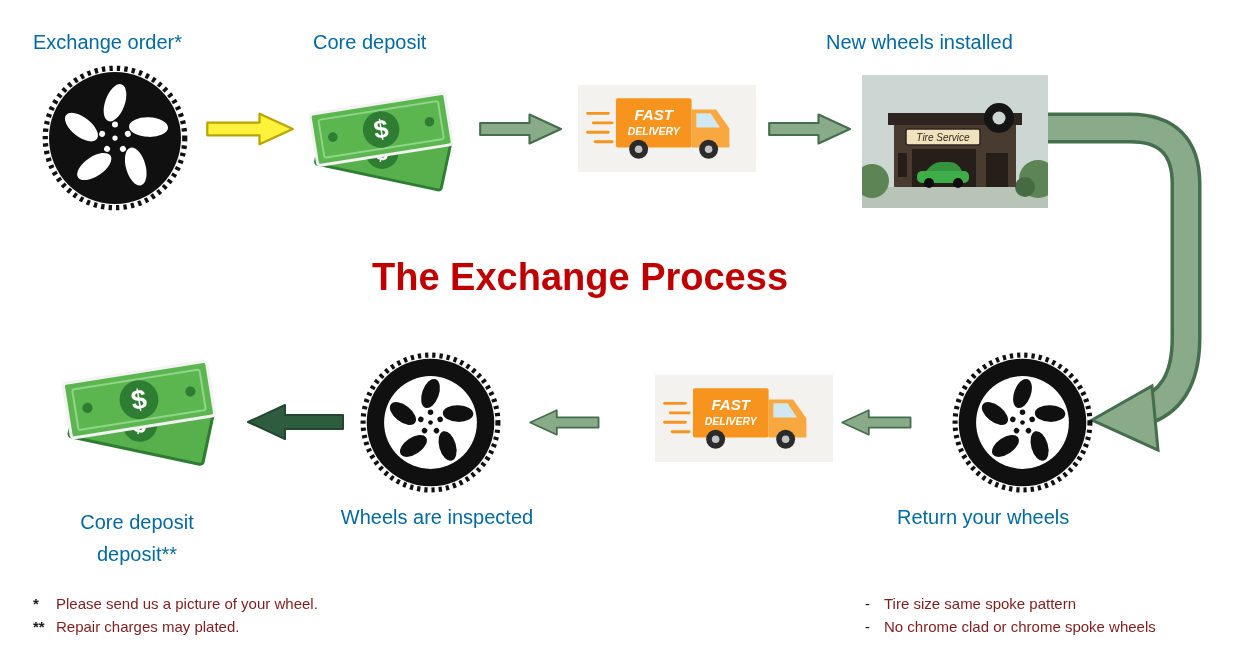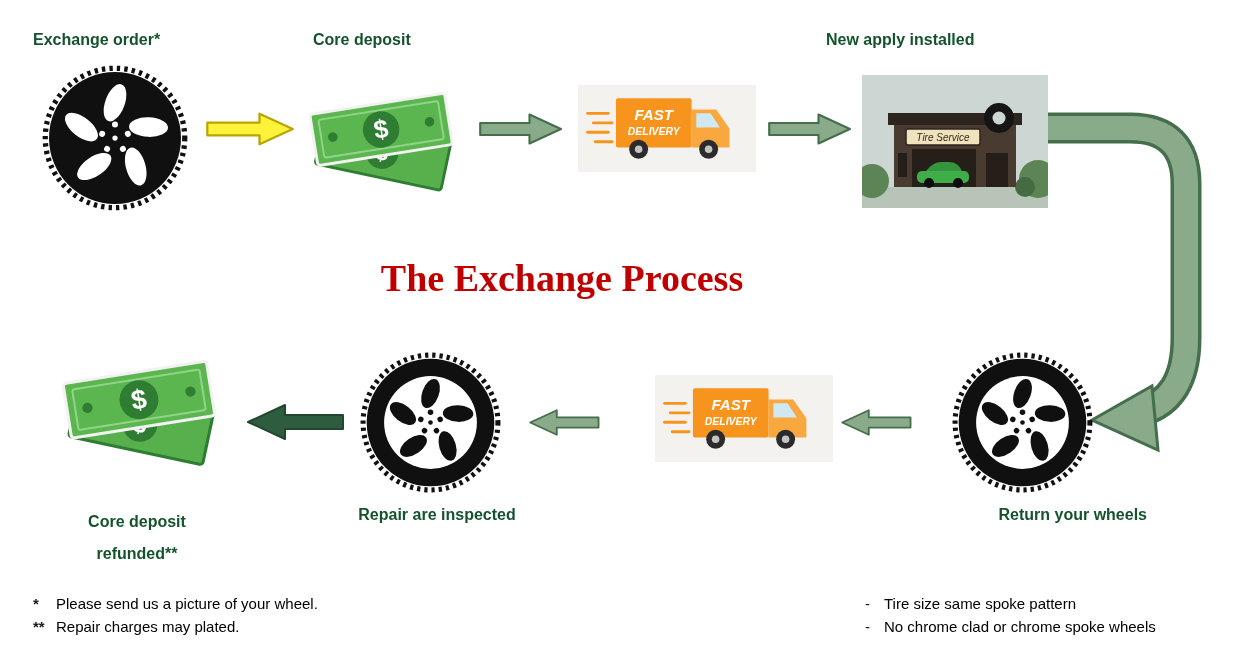--- a/index.html
+++ b/index.html
@@ -1,25 +1,25 @@
 <!DOCTYPE html>
 <html><head>
 <meta charset="utf-8">
 <style>
   * { margin:0; padding:0; box-sizing:border-box; }
   body { font-family:"Liberation Sans", sans-serif; background:#ffffff; }
   .canvas { position:relative; width:1250px; height:666px; background:#ffffff; overflow:hidden; }
   .abs { position:absolute; }
-  .step-label { font-size:16px; font-weight:700; color:#14532d; }
+  .step-label { font-size:20px; font-weight:400; color:#0369a1; }
   .title { font-size:38px; font-weight:700; color:#C00000; text-align:center; }
   .truck-bg { background:#f3f2ef; }
   .arrow-yellow { fill:#FFF23B; stroke:#b9a500; stroke-width:2.5px; stroke-linejoin:round; }
   .arrow-sage { fill:#8aab8a; stroke:#456e4d; stroke-width:2.5px; stroke-linejoin:round; }
   .arrow-dark { fill:#2E5C3E; stroke:#22462f; stroke-width:2px; stroke-linejoin:round; }
-  .footnote { font-size:15px; color:#000000; }
+  .footnote { font-size:15px; color:#7f1d1d; }
   .fn-row { display:flex; gap:7px; margin-bottom:6px; align-items:baseline; }
   .fn-marker { min-width:16px; font-size:15px; font-weight:700; color:#1a1a1a; }
   .fn-marker.dash { font-weight:400; min-width:12px; }
 </style>
 </head>
 <body>
 
 <div class="canvas">
 
   <svg width="0" height="0" style="position:absolute" aria-hidden="true">
@@ -145,21 +145,21 @@
   </svg>
 
   <svg class="abs" style="left:1046px; top:98px; width:182px; height:362px;" viewBox="0 0 182 362">
     <path d="M0,30 H84 Q140,30 140,86 V240 Q140,302 94,314" fill="none" stroke="#456e4d" stroke-width="31"></path>
     <path d="M0,30 H84 Q140,30 140,86 V240 Q140,302 94,314" fill="none" stroke="#8aab8a" stroke-width="24"></path>
     <polygon points="46,322 106,288 112,352" fill="#8aab8a" stroke="#456e4d" stroke-width="3"></polygon>
   </svg>
 
   <div class="abs step-label" style="left:33px; top:31px;">Exchange order*</div>
   <div class="abs step-label" style="left:313px; top:31px;">Core deposit</div>
-  <div class="abs step-label" style="left:826px; top:31px;">New apply installed</div>
+  <div class="abs step-label" style="left:826px; top:31px;">New wheels installed</div>
 
   <svg class="abs" style="left:40px; top:63px; width:150px; height:150px;">
       <use href="#sym-wheel-black"></use>
     </svg>
   <svg class="abs arrow-yellow" style="left:203px; top:111px; width:95px; height:36px;">
       <use href="#sym-arrow-right"></use>
     </svg>
   <svg class="abs" style="left:296px; top:80px; width:176px; height:120px;">
       <use href="#sym-money"></use>
     </svg>
@@ -191,21 +191,21 @@
     <circle cx="137" cy="43" r="6.5" fill="#ccd6d2"></circle>
     <rect x="50" y="74" width="64" height="38" fill="#261f19"></rect>
     <rect x="55" y="96" width="52" height="12" rx="5" fill="#3fae49"></rect>
     <path d="M64,96 q7,-9 15,-9 h8 q9,0 13,9 z" fill="#35953e"></path>
     <circle cx="67" cy="108" r="5" fill="#0d0d0d"></circle>
     <circle cx="96" cy="108" r="5" fill="#0d0d0d"></circle>
     <rect x="124" y="78" width="22" height="34" fill="#261f19"></rect>
     <rect x="36" y="78" width="9" height="24" fill="#261f19"></rect>
   </svg>
 
-  <div class="abs title" style="left:312px; top:256px; width:500px;font-family:Liberation Serif, serif;">The Exchange Process</div>
+  <div class="abs title" style="left:330px; top:256px; width:500px;">The Exchange Process</div>
 
   <svg class="abs" style="left:950px; top:350px; width:145px; height:145px;">
       <use href="#sym-wheel-white"></use>
     </svg>
   <svg class="abs arrow-sage" style="left:840px; top:407px; width:72px; height:31px;">
       <use href="#sym-arrow-left"></use>
     </svg>
 
   <div class="abs truck-bg" style="left:655px; top:375px; width:178px; height:87px;">
     <svg style="width:100%; height:100%;">
@@ -219,25 +219,25 @@
   <svg class="abs" style="left:358px; top:350px; width:145px; height:145px;">
       <use href="#sym-wheel-white"></use>
     </svg>
   <svg class="abs arrow-dark" style="left:243px; top:402px; width:104px; height:40px;">
       <use href="#sym-arrow-left"></use>
     </svg>
   <svg class="abs" style="left:50px; top:347px; width:184px; height:128px;">
       <use href="#sym-money"></use>
     </svg>
 
-  <div class="abs step-label" style="left:897px; top:506px; width:250px; text-align:right;">Return your wheels</div>
-  <div class="abs step-label" style="left:312px; top:506px; width:250px; text-align:center;">Repair are inspected</div>
+  <div class="abs step-label" style="left:897px; top:506px; width:250px; text-align:left;">Return your wheels</div>
+  <div class="abs step-label" style="left:312px; top:506px; width:250px; text-align:center;">Wheels are inspected</div>
   <div class="abs" style="left:37px; top:506px; width:200px; text-align:center; line-height:32px;">
     <div class="step-label">Core deposit</div>
-    <div class="step-label">refunded**</div>
+    <div class="step-label">deposit**</div>
   </div>
 
   <div class="abs" style="left:33px; top:595px;">
     <div class="fn-row">
       <span class="fn-marker">*</span>
       <span class="footnote">Please send us a picture of your wheel.</span>
     </div>
     <div class="fn-row">
       <span class="fn-marker">**</span>
       <span class="footnote">Repair charges may plated.</span>

